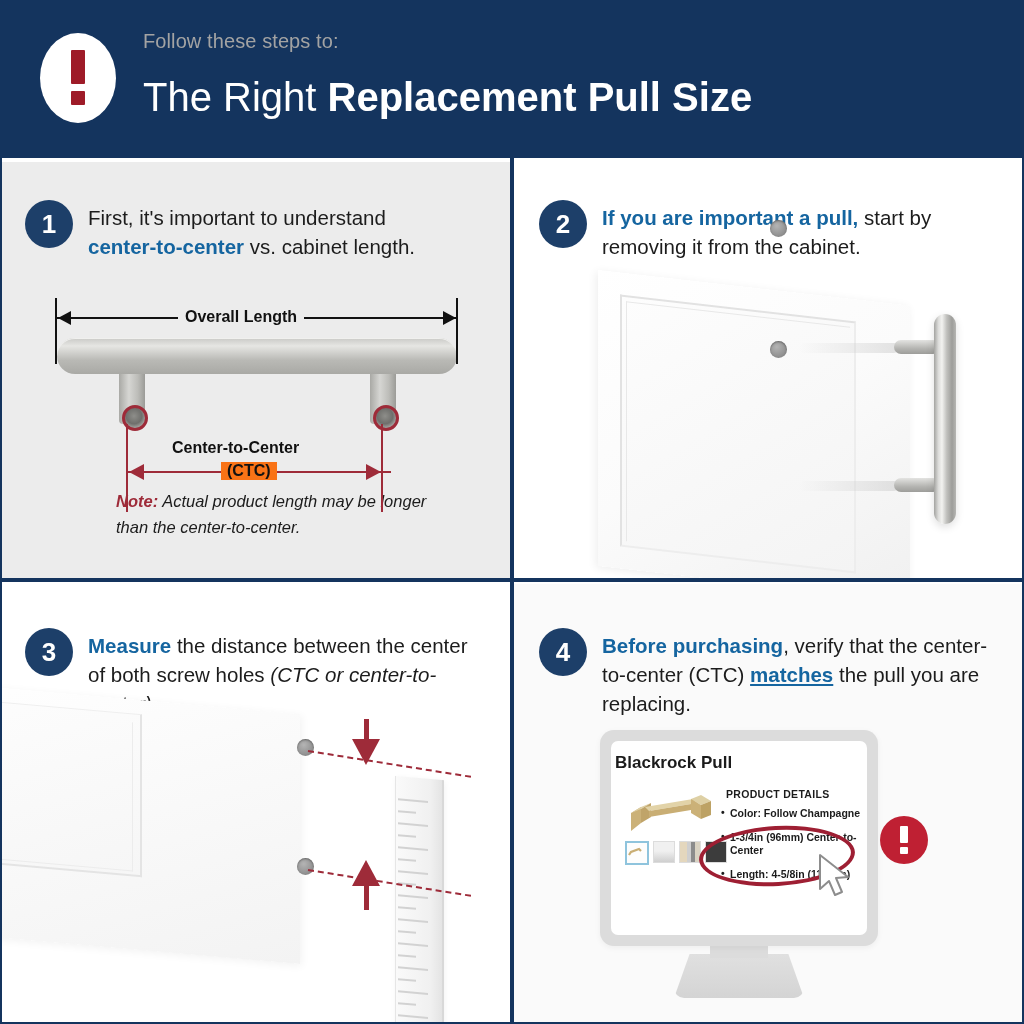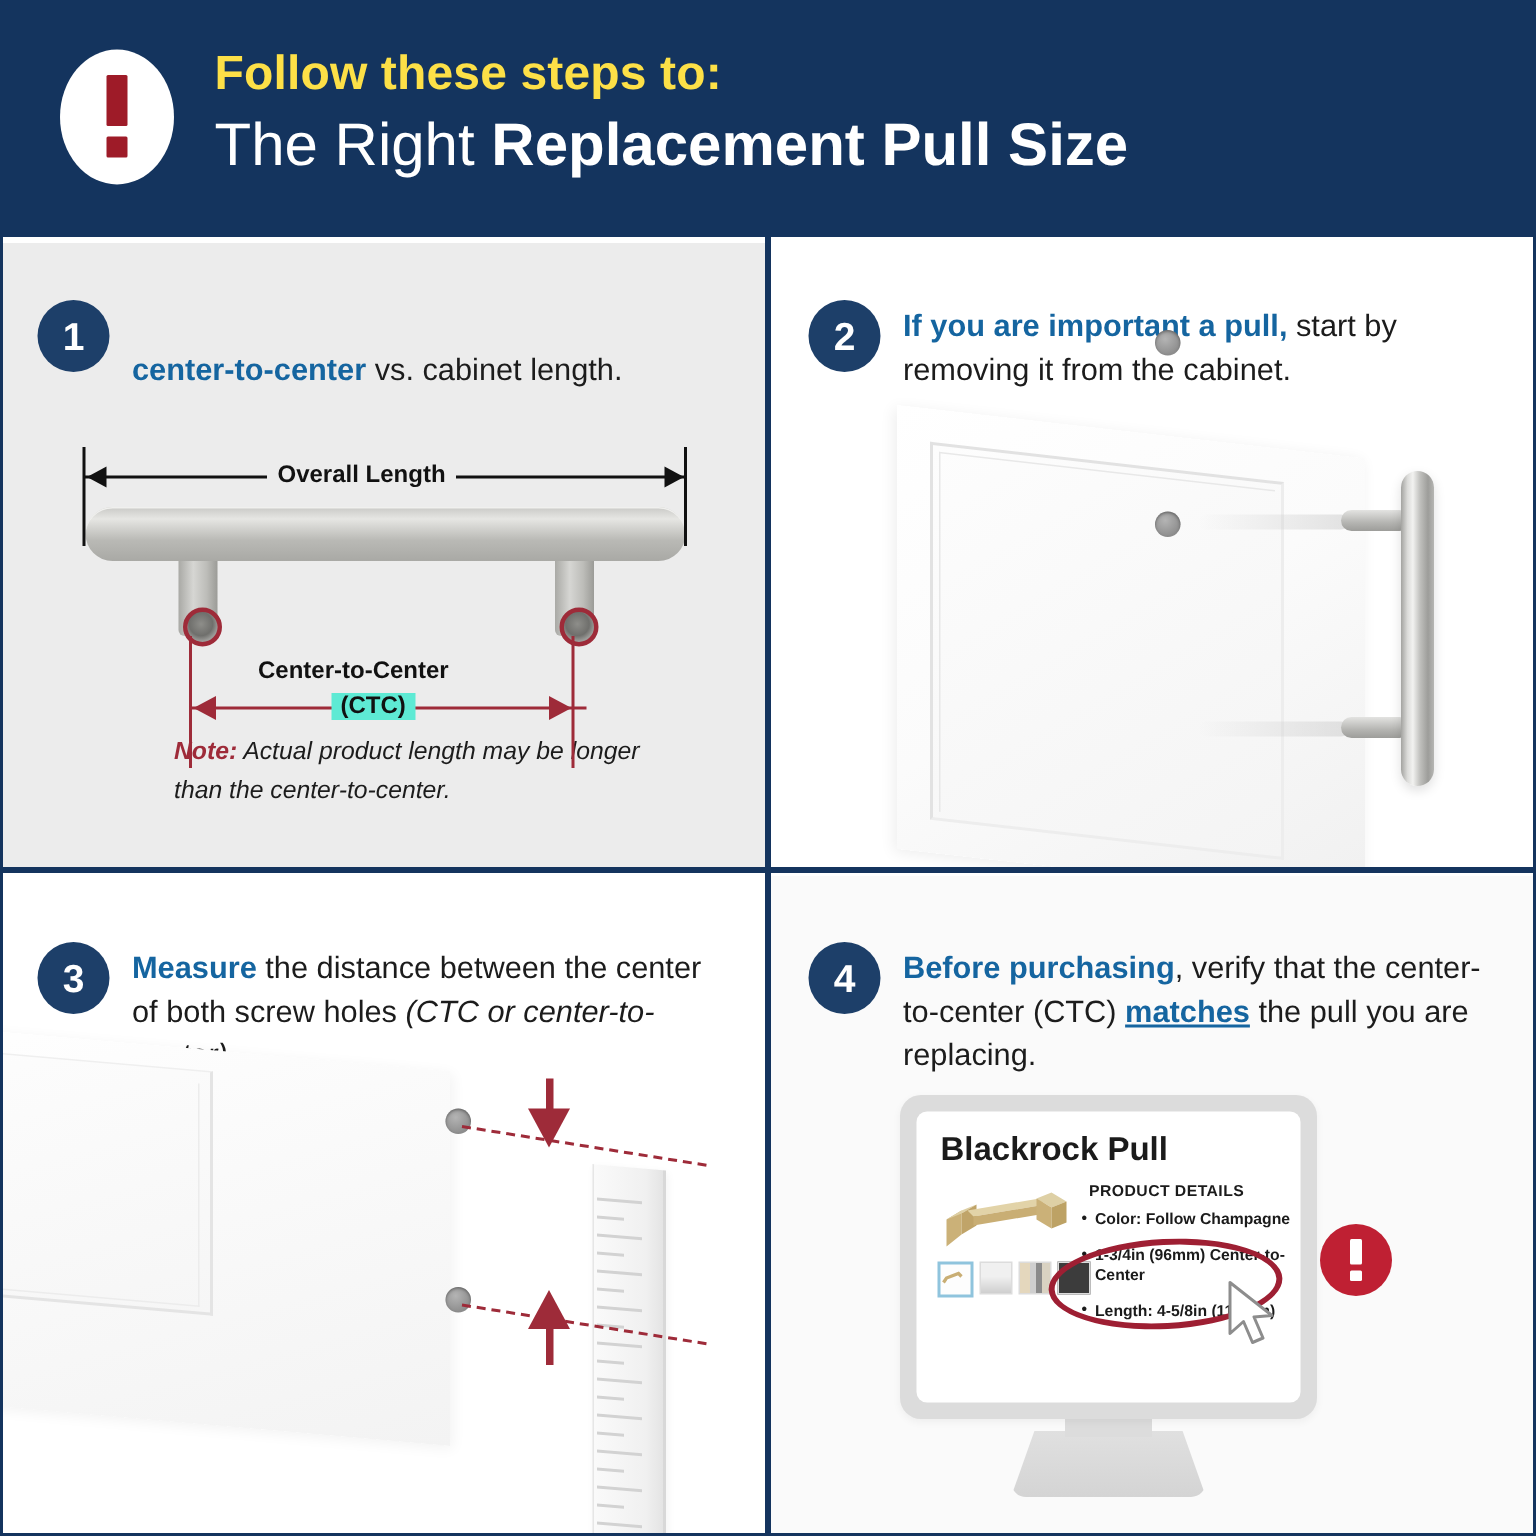--- a/index.html
+++ b/index.html
@@ -27,21 +27,21 @@
   .hdr-badge .bang::before{
     content:"";position:absolute;left:1px;top:0;width:14px;height:34px;
     background:#9e1b28;border-radius:1px;
   }
   .hdr-badge .bang::after{
     content:"";position:absolute;left:1px;top:41px;width:14px;height:14px;
     background:#9e1b28;border-radius:1px;
   }
   .hdr-line1{
     position:absolute;left:143px;top:30px;
-    color:#fde047;font-size:32px;font-weight:700;letter-spacing:.1px;
+    color:#a3a3a3;font-size:20px;font-weight:400;letter-spacing:.1px;
   }
   .hdr-line2{
     position:absolute;left:143px;top:75px;
     color:#ffffff;font-size:40px;font-weight:400;white-space:nowrap;
   }
   .hdr-line2 .b{font-weight:bold;}
 
   
   .panel{position:absolute;overflow:hidden;}
   #p1{left:0;top:162px;width:510px;height:416px;background:#ececec;}
@@ -100,21 +100,21 @@
   }
   .post-cap.l{left:122px;}
   .post-cap.r{left:373px;}
 
   .ctc-label{
     position:absolute;left:172px;top:277px;font-size:16px;font-weight:bold;color:#111;
     white-space:nowrap;z-index:4;
   }
   .ctc-paren{
     position:absolute;left:221px;top:300px;font-size:16px;font-weight:bold;color:#111;
-    background:#5eead4;padding:0 6px;z-index:4;
+    background:#f97316;padding:0 6px;z-index:4;
   }
   .ctc-line{position:absolute;left:126px;top:309px;width:265px;height:2px;background:#9e2b39;z-index:2;}
   .ctc-drop-l{position:absolute;left:126px;top:262px;width:2px;height:88px;background:#9e2b39;z-index:2;}
   .ctc-drop-r{position:absolute;left:381px;top:262px;width:2px;height:88px;background:#9e2b39;z-index:2;}
   .ctc-arrow-l{position:absolute;left:129px;top:302px;width:0;height:0;
     border-top:8px solid transparent;border-bottom:8px solid transparent;border-right:15px solid #9e2b39;z-index:3;}
   .ctc-arrow-r{position:absolute;left:366px;top:302px;width:0;height:0;
     border-top:8px solid transparent;border-bottom:8px solid transparent;border-left:15px solid #9e2b39;z-index:3;}
 
   .note{
@@ -214,21 +214,21 @@
   }
   .stand-neck{
     position:absolute;left:196px;top:362px;width:58px;height:12px;background:#dcdcdc;
   }
   .stand-base{
     position:absolute;left:160px;top:370px;width:130px;height:44px;
     background:linear-gradient(to bottom,#e0e0e0,#d4d4d4);
     border-radius:6px 6px 10px 10px;
     clip-path:polygon(12% 0%, 88% 0%, 100% 100%, 0% 100%);
   }
-  .prod-title{position:absolute;left:16px;top:12px;font-size:22px;font-weight:bold;color:#1b1b1b;}
+  .prod-title{position:absolute;left:4px;top:12px;font-size:17px;font-weight:bold;color:#1b1b1b;}
   .prod-img{
     position:absolute;left:14px;top:44px;width:88px;height:52px;
   }
   .thumbs{position:absolute;left:14px;top:100px;display:flex;gap:4px;}
   .thumb{width:20px;height:20px;background:#e9e9e9;border:1px solid #dcdcdc;}
   .thumb.sel{border:2px solid #8fc4dd;background:#fdfdfd;}
   .thumb.t2{background:linear-gradient(to bottom,#f0f0f0 45%,#cfcfcf 100%);}
   .thumb.t3{background:linear-gradient(to right,#e4d7bd 0 35%,#cfcfcf 35% 55%,#8b8b8b 55% 75%,#d9d2c2 75% 100%);}
   .thumb.t4{background:#3c3c3c;}
   .details-h{position:absolute;left:115px;top:47px;font-size:10.5px;font-weight:bold;color:#1b1b1b;letter-spacing:.3px;}
@@ -261,21 +261,21 @@
     <div class="hdr-badge">
       <span class="bang"></span>
     </div>
     <div class="hdr-line1">Follow these steps to:</div>
     <div class="hdr-line2"><span>The Right </span><span class="b">Replacement Pull Size</span></div>
   </div>
 
   <div class="panel" id="p1">
     <div class="step-badge" style="left:25px;top:38px;">1</div>
     <div class="step-text" style="left:88px;top:41px;width:400px;">
-      <br>
+      <span>First, it's important to understand</span><br>
       <span class="hl">center-to-center</span><span> vs. cabinet length.</span>
     </div>
 
     <div class="p1art">
       <div class="ol-tick-l"></div>
       <div class="ol-tick-r"></div>
       <div class="ol-line"></div>
       <div class="ol-arrow-l"></div>
       <div class="ol-arrow-r"></div>
       <div class="ol-label">Overall Length</div>

